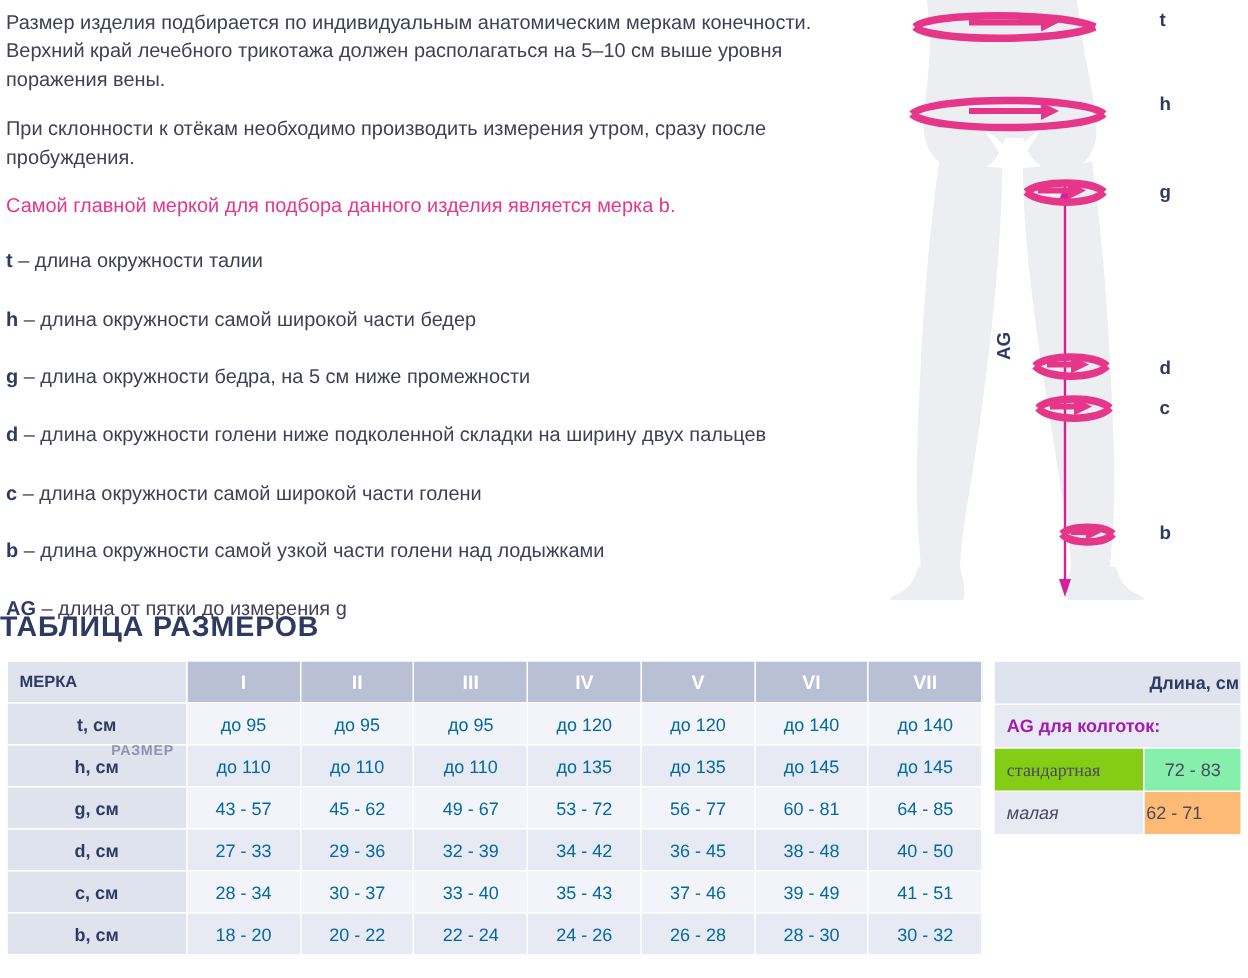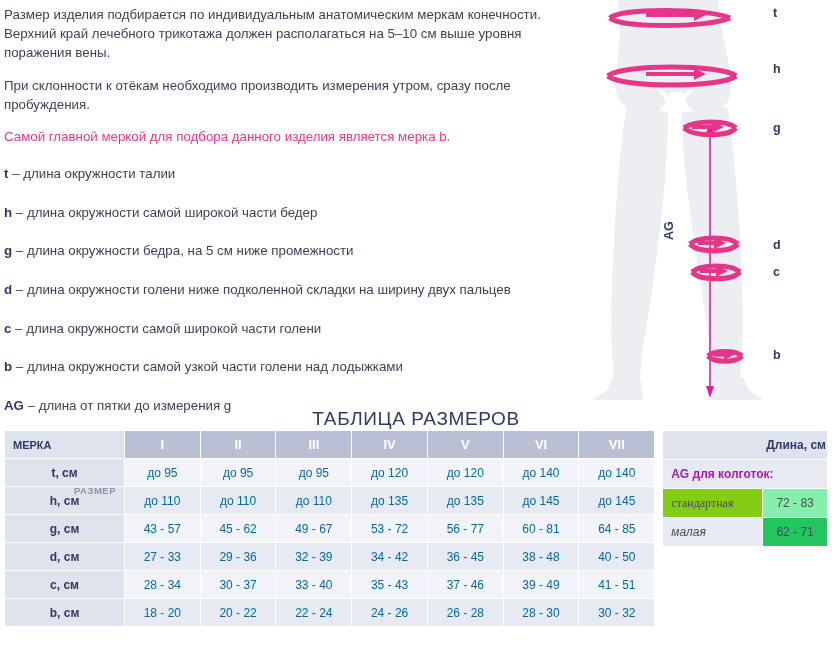--- a/index.html
+++ b/index.html
@@ -19,22 +19,22 @@
   .para.pink{color:#e6368a;margin-bottom:18px;}
   .legend{font-size:13.3px;line-height:1.4;margin:0 0 20px 0;color:#3f3f55;}
   .legend .key{color:#2f3a63;font-weight:bold;}
 
   
   .figure{position:relative;width:274px;height:400px;}
   .figure svg{position:absolute;left:0;top:0;}
   .fig-label{position:absolute;font-size:12.5px;font-weight:bold;color:#2f3a63;}
 
   
-  .tbl-title{text-align:center;font-size:19px;font-weight:normal;color:#2f3a63;
-    letter-spacing:.6px;margin:8px 0 0 0;}
+  .tbl-title{text-align:left;font-size:19px;font-weight:bold;color:#2f3a63;
+    letter-spacing:.6px;margin:8px 0 10px 0;}
   .tables{display:flex;gap:7px;padding:0 4px;box-sizing:border-box;}
 
   table{border-collapse:collapse;font-size:12px;}
   .main-tbl{width:652px;table-layout:fixed;}
   .main-tbl th,.main-tbl td{border:1px solid #ffffff;text-align:center;height:25px;}
   .hdr-left{background:#dfe3ee;color:#2f3a63;font-weight:bold;font-size:11px;
     text-align:left !important;padding-left:8px;position:relative;}
   .hdr-left .razmer{position:absolute;right:8px;top:21px;font-size:9.5px;color:#ffffff;
     background:transparent;letter-spacing:.5px;margin-top:33px;}
   .hdr-num{background:#b9c0d6;color:#ffffff;font-weight:bold;font-size:13px;}
@@ -43,21 +43,21 @@
   .r-light{background:#f2f4f9;}
   .r-dark{background:#e7eaf3;}
 
   .side-tbl{width:166px;table-layout:fixed;}
   .side-tbl td{border:1px solid #ffffff;height:25px;font-size:12px;}
   .side-hdr{background:#dfe3ee;color:#2f3a63;font-weight:bold;padding-left:8px;text-align:right;}
   .side-sub{background:#e7eaf3;color:#a21caf;font-weight:bold;padding-left:8px;}
   .side-k{background:#84cc16;color:#4a4a5e;padding-left:8px;font-family:Liberation Serif, serif;}
   .side-v{background:#86efac;color:#4a4a5e;text-align:center;}
   .side-k2{background:#e7eaf3;color:#4a4a5e;padding-left:8px;font-style:italic;}
-  .side-v2{background:#22c55e;color:#4a4a5e;text-align:center;}
+  .side-v2{background:#fdba74;color:#4a4a5e;text-align:left;}
   .side-empty{background:#ffffff;border:none !important;}
 </style>
 </head>
 <body>
 
 <div class="page">
 
   <div class="top">
 
     <div class="text-col">

